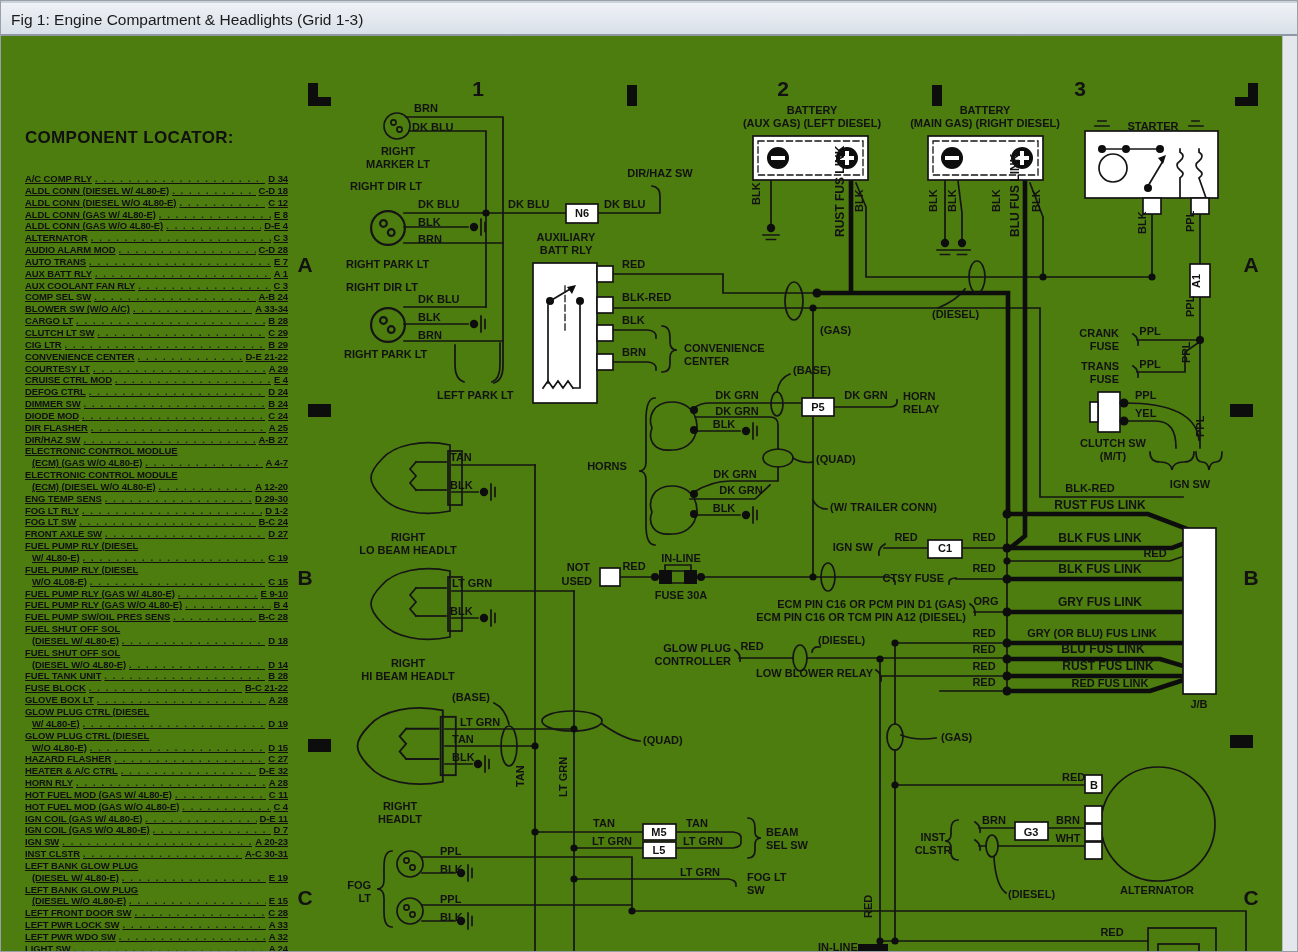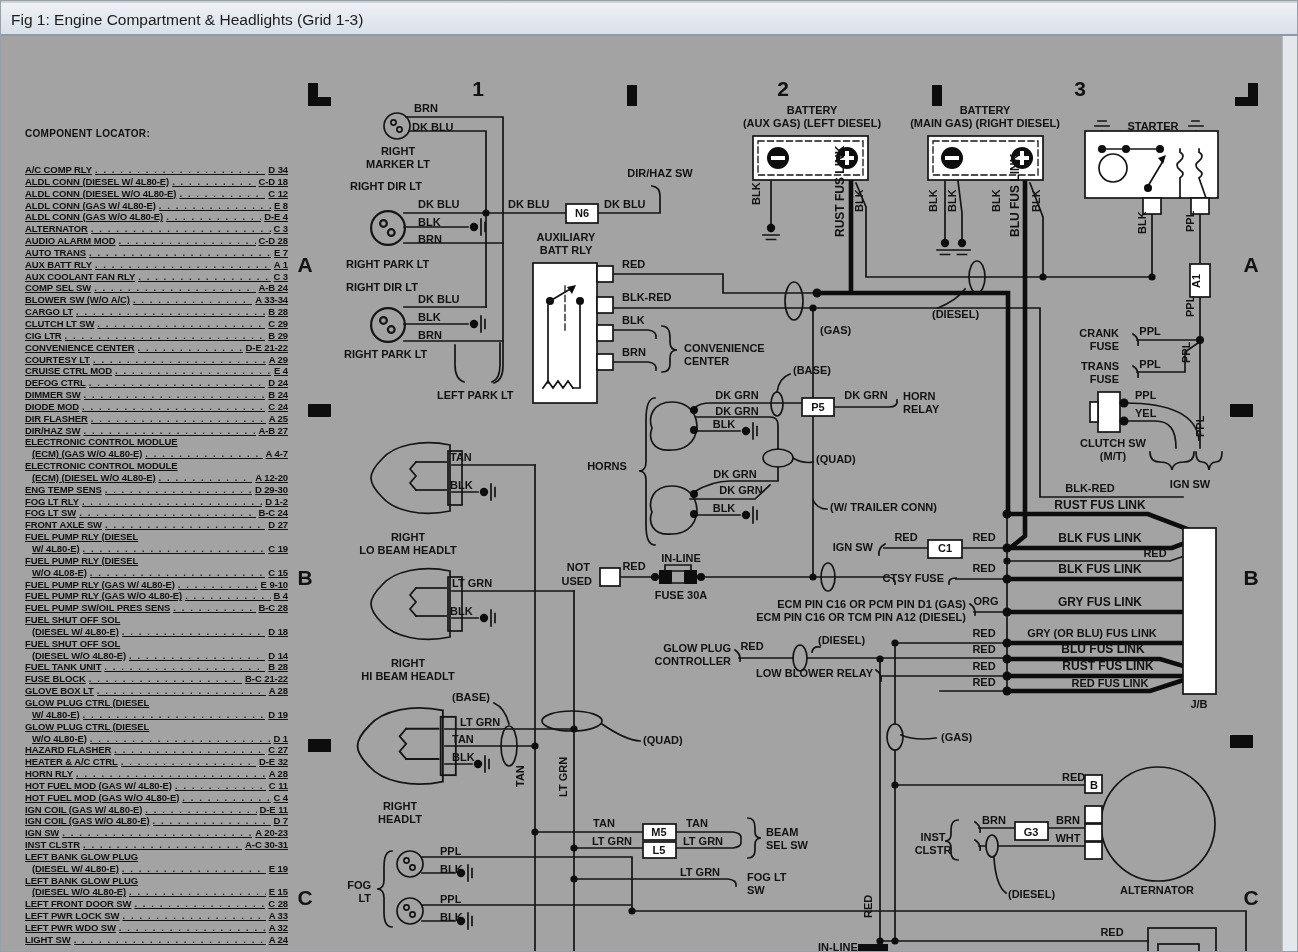--- a/index.html
+++ b/index.html
@@ -1,28 +1,28 @@
 <!DOCTYPE html>
 <html><head>
 <meta charset="utf-8">
 <style>
   html,body{margin:0;padding:0;background:#fff;}
-  #stage{position:relative;width:1298px;height:952px;background:#a3a3a3;overflow:hidden;
+  #stage{position:relative;width:1298px;height:952px;background:#4d7c0f;overflow:hidden;
          font-family:"Liberation Sans",sans-serif;}
   #stage::after{content:"";position:absolute;inset:0;pointer-events:none;
          box-shadow:inset 0 0 0 1px #9aa0a8;}
   .titlebar{position:absolute;left:0;top:0;width:100%;height:36px;box-sizing:border-box;
          background:linear-gradient(#eff2f6,#d9e0e9);
          border-top:3px solid #ccd2d9;border-bottom:2px solid #8e99a5;
          font-size:15.5px;color:#1b1b1b;padding:8px 0 0 11px;}
   .side-strip{position:absolute;right:0;top:36px;width:15px;height:916px;
          background:#e4e7eb;border-left:1px solid #b8bcc1;}
   
   #locator{position:absolute;left:25px;top:128px;width:263px;color:#101010;}
-  .loc-title{font-size:10px;font-weight:bold;letter-spacing:.3px;}
+  .loc-title{font-size:17px;font-weight:bold;letter-spacing:.3px;}
   .loc-list{margin-top:25px;text-decoration:underline;}
   .loc-row{display:flex;align-items:baseline;font-size:9.5px;font-weight:bold;
            line-height:11.85px;white-space:nowrap;letter-spacing:-0.1px;}
   .loc-row .nm{flex:0 0 auto;}
   .loc-row .nm.cont{padding-left:7px;}
   .loc-row .dots{flex:1 1 auto;overflow:hidden;letter-spacing:1.6px;color:#222;
                  margin:0 3px;min-width:4px;}
   .loc-row .ref{flex:0 0 auto;}
   
   svg{position:absolute;left:0;top:0;}
@@ -266,21 +266,21 @@
           <span class="nm cont">W/ 4L80-E)</span>
           <span class="dots">. . . . . . . . . . . . . . . . . . . . . . . . . . . . . . . . . . . . . . . . </span>
           <span class="ref">D 19</span>
         </div>
         <div class="loc-row">
           <span class="nm">GLOW PLUG CTRL (DIESEL</span>
         </div>
         <div class="loc-row">
           <span class="nm cont">W/O 4L80-E)</span>
           <span class="dots">. . . . . . . . . . . . . . . . . . . . . . . . . . . . . . . . . . . . . . . . </span>
-          <span class="ref">D 1</span>
+          <span class="ref">D 15</span>
         </div>
         <div class="loc-row">
           <span class="nm">HAZARD FLASHER</span>
           <span class="dots">. . . . . . . . . . . . . . . . . . . . . . . . . . . . . . . . . . . . . . . . </span>
           <span class="ref">C 27</span>
         </div>
         <div class="loc-row">
           <span class="nm">HEATER &amp; A/C CTRL</span>
           <span class="dots">. . . . . . . . . . . . . . . . . . . . . . . . . . . . . . . . . . . . . . . . </span>
           <span class="ref">D-E 32</span>

